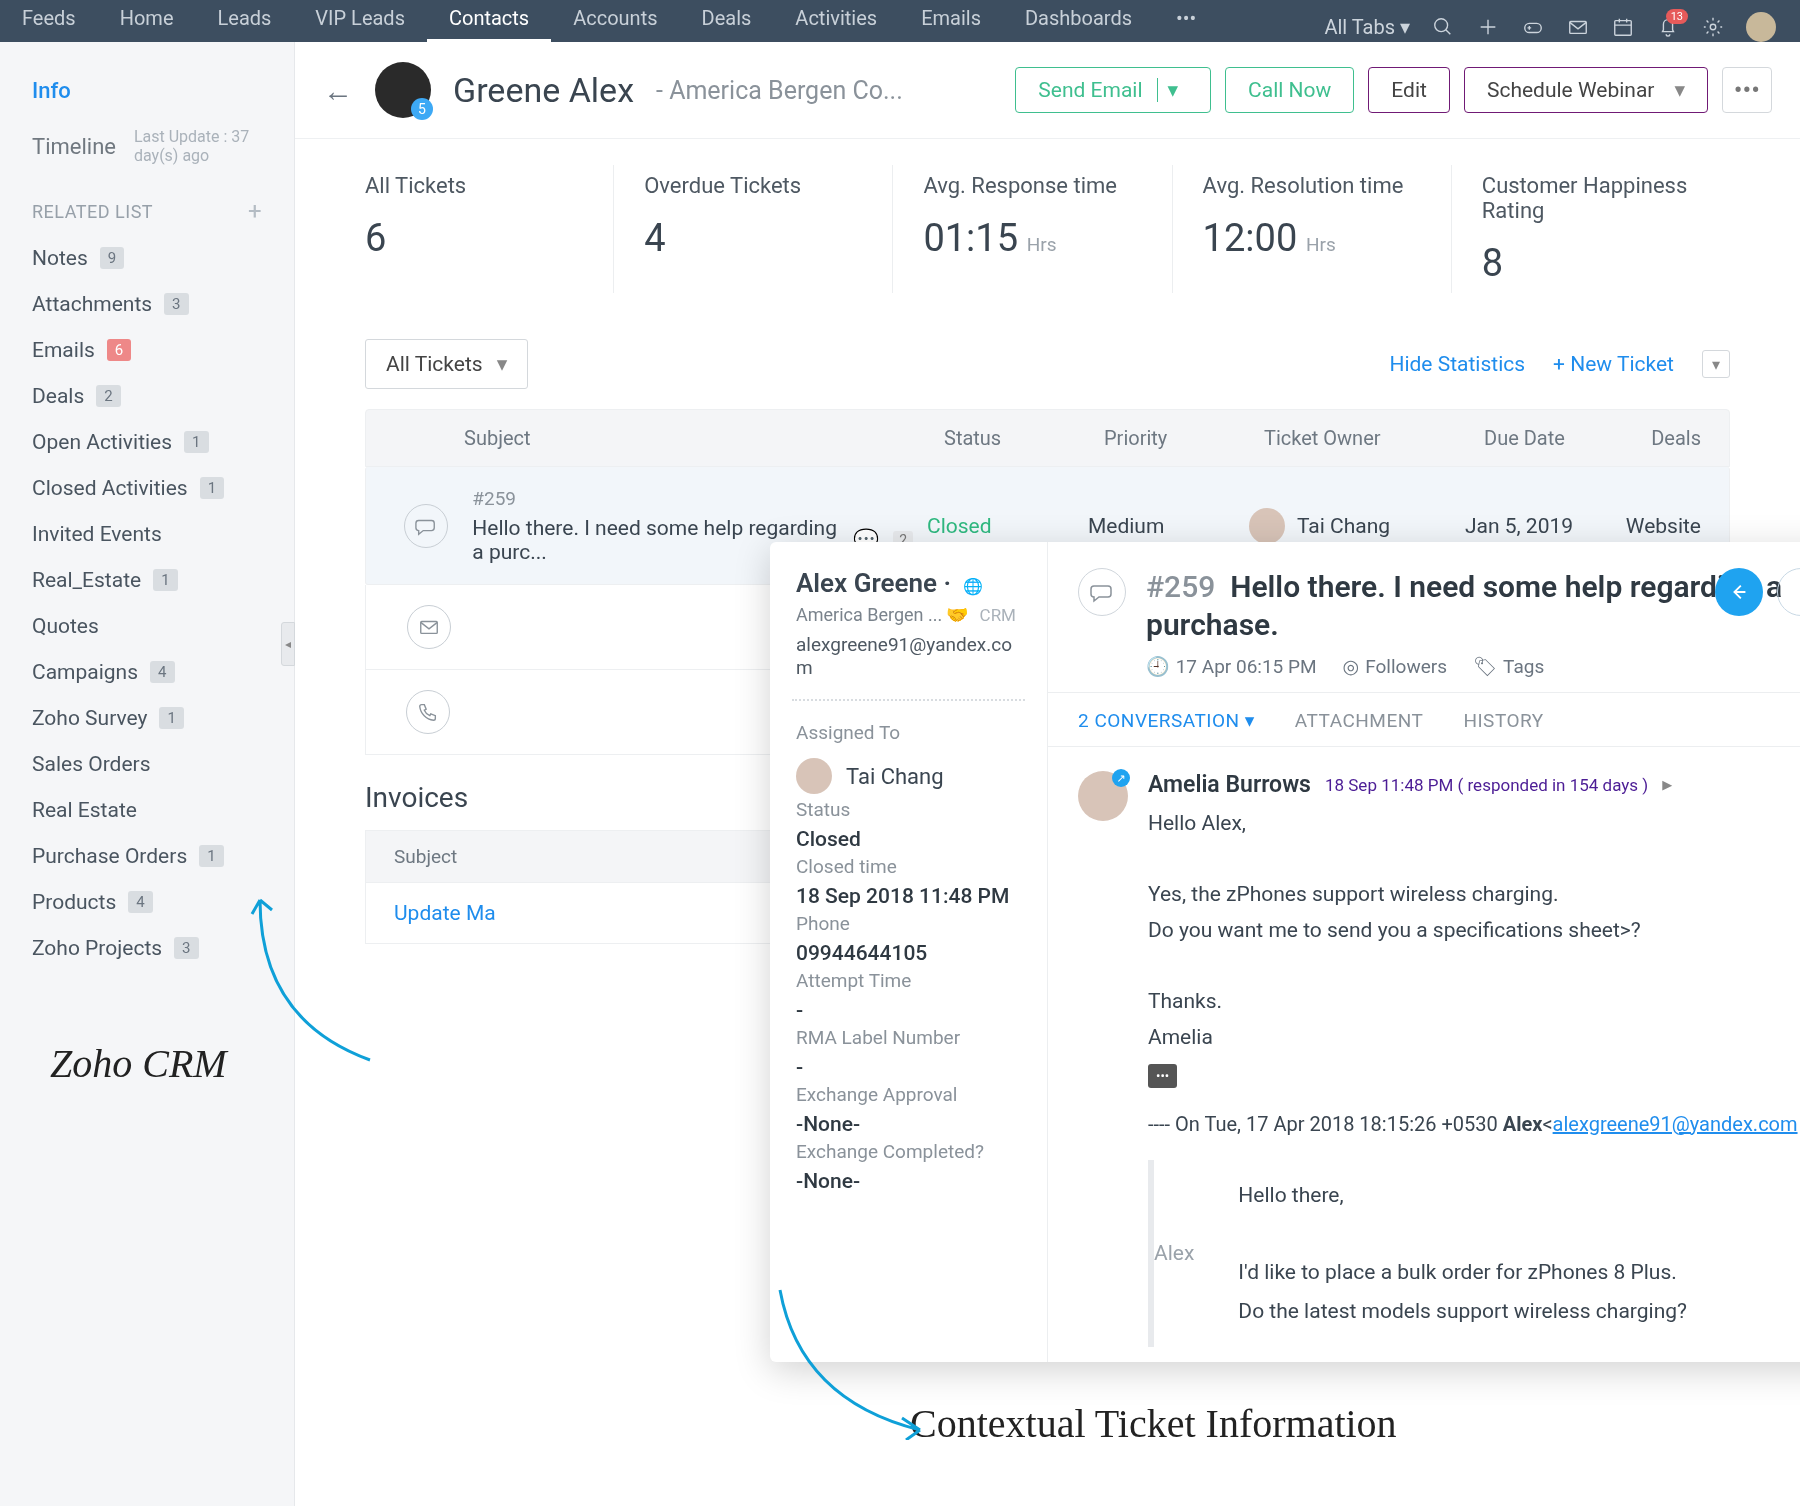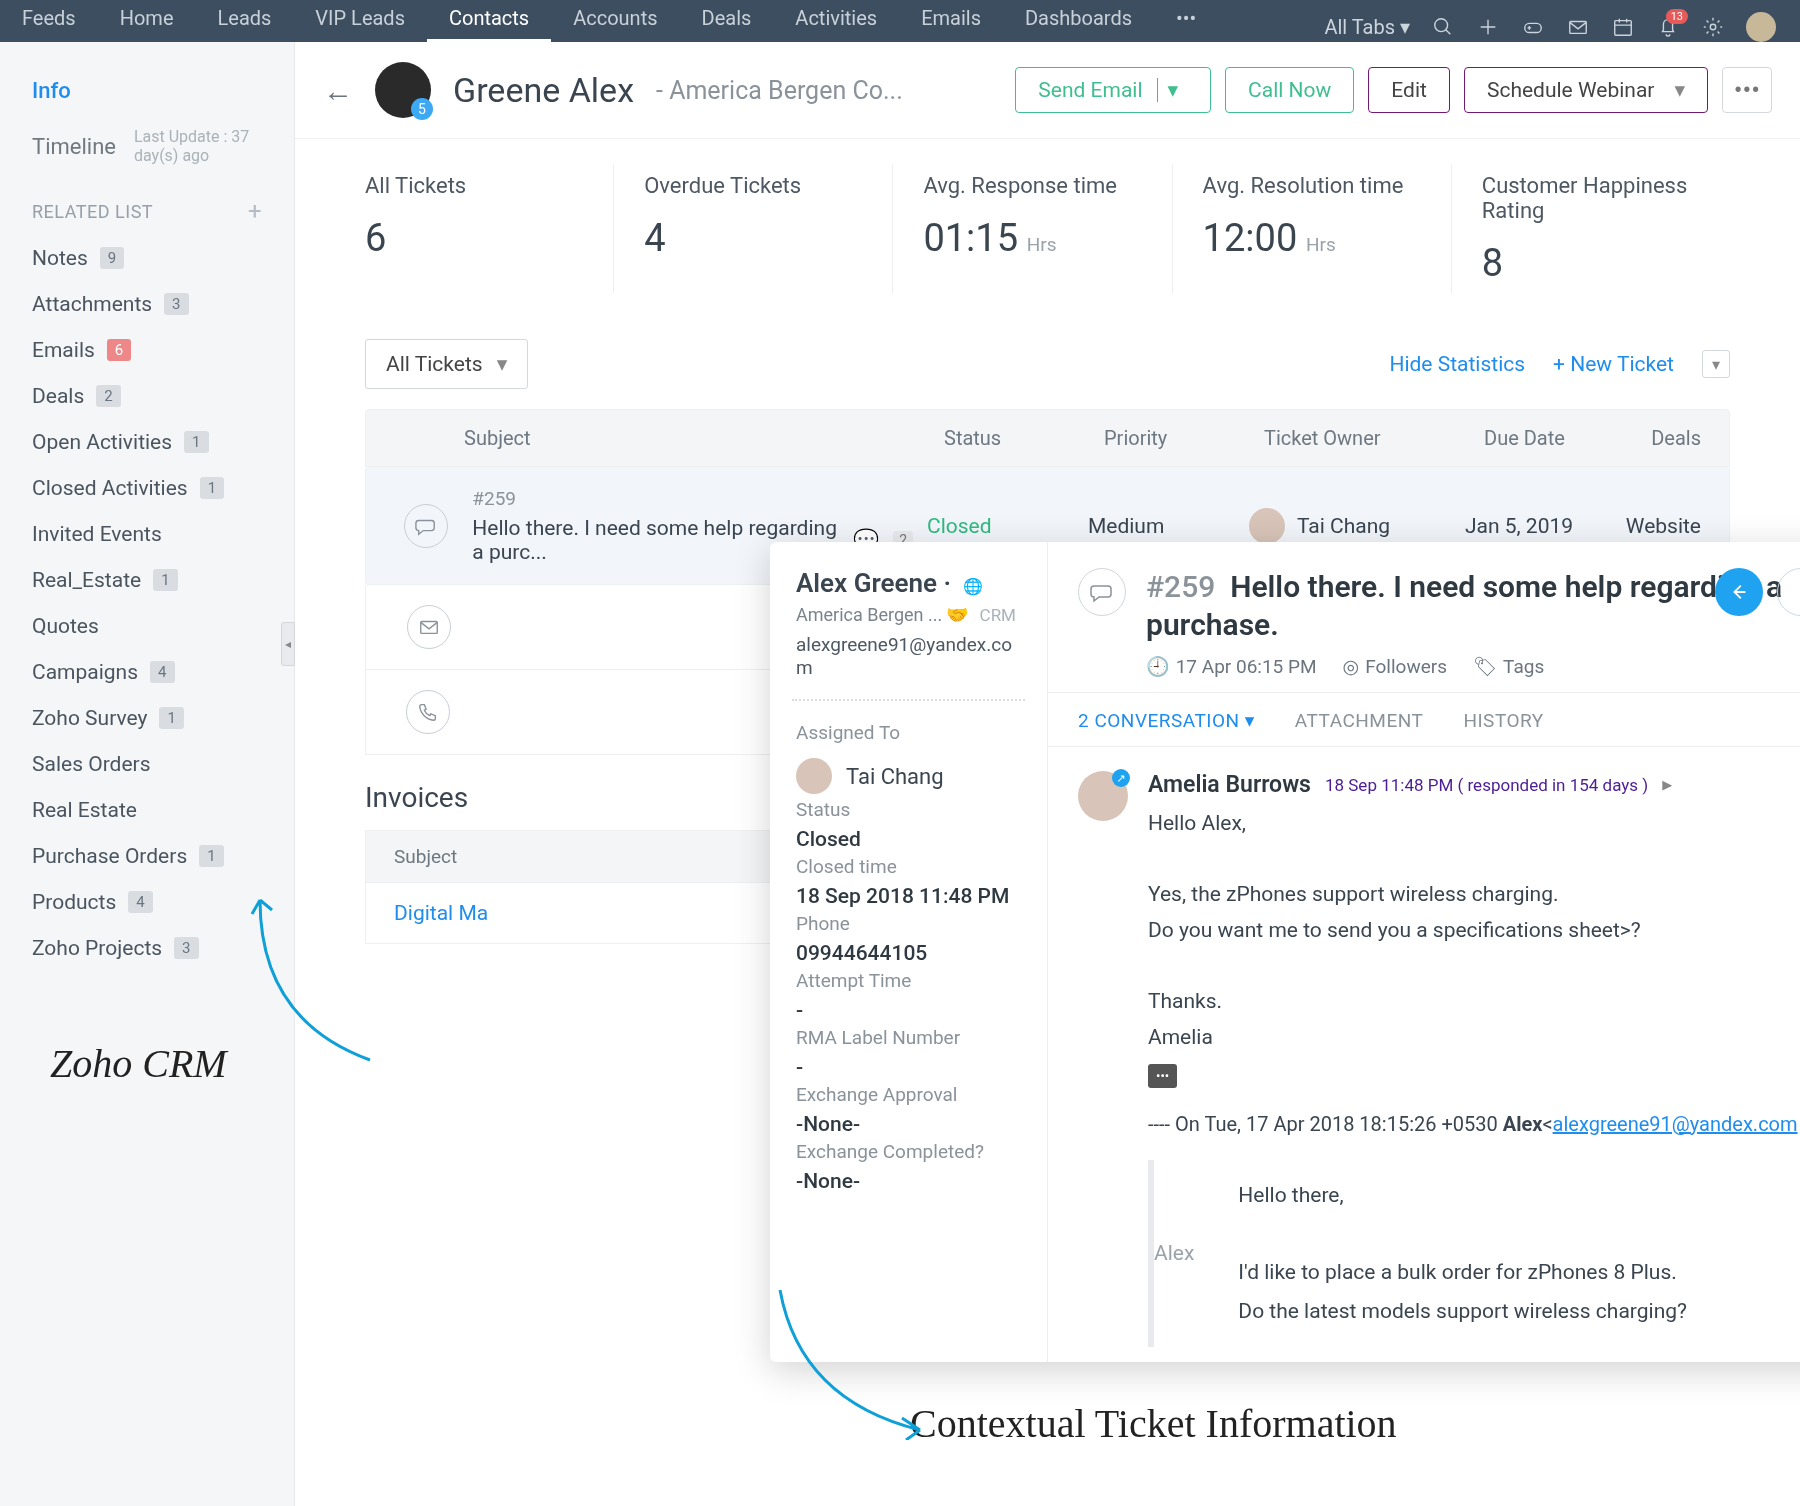--- a/index.html
+++ b/index.html
@@ -399,21 +399,21 @@
 
     <div class="invoices-hdr">
       <span>Invoices</span>
       <div class="controls-right">
         <span class="link-blue">+ <span>New</span></span>
         <span class="caret-box">▾</span>
       </div>
     </div>
     <div class="inv-th">Subject</div>
     <div class="inv-tr" style="display:flex">
-      <span class="inv-link">Digital Ma</span>
+      <span class="inv-link">Update Ma</span>
       <span style="margin-left:auto">011</span>
     </div>
 
     <div class="scroll-top">⌃</div>
 
     <div class="popup">
       <div class="popup-left">
         <div class="pl-name"><span>Alex Greene</span> · <span class="globe">🌐</span></div>
         <div class="pl-co"><span>America Bergen ...</span> 🤝 <span class="crm">CRM</span></div>
         <div class="pl-email">alexgreene91@yandex.com</div>

